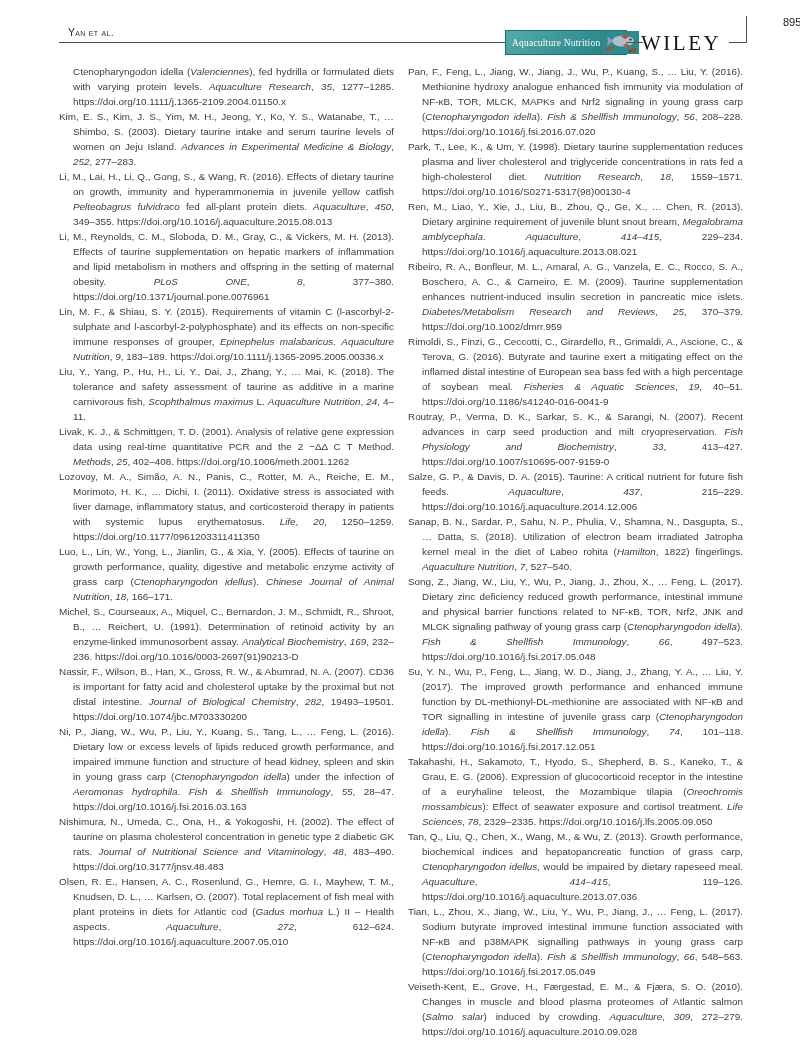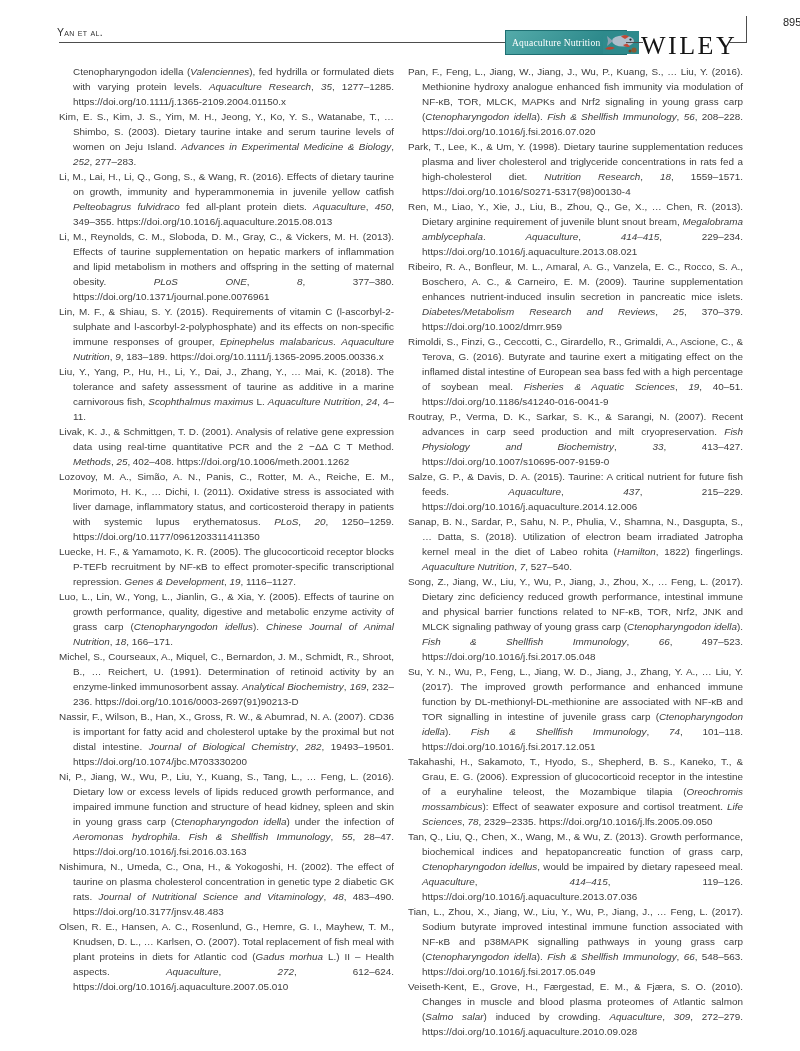--- a/index.html
+++ b/index.html
@@ -7,21 +7,21 @@
   body {
     width: 800px; height: 1051px;
     position: relative; overflow: hidden;
     font-family: "Liberation Sans", "DejaVu Sans", sans-serif;
     color: #3d3d3d;
   }
 
   
   .header { position: absolute; left: 0; top: 0; width: 800px; height: 62px; }
   .running-head {
-    position: absolute; left: 57px; top: 26px;
+    position: absolute; left: 68px; top: 26px;
     font-size: 10.5px; letter-spacing: .3px; color: #2f2f2f;
     font-variant: small-caps;
   }
   .rule { position: absolute; background: #4d4d4d; height: 1.2px; }
   .rule-left  { left: 59px;  top: 42px; width: 446px; }
   .rule-mid   { left: 626px; top: 42px; width: 17px; }
   .rule-right { left: 729px; top: 42px; width: 18px; }
   .vline { position: absolute; left: 746px; top: 16px; width: 1.2px; height: 27px; background: #4d4d4d; }
   .pagenum { position: absolute; left: 753px; top: 16px; font-size: 11px; color: #1e1e1e; padding-left: 30px; }
 
@@ -33,21 +33,21 @@
   }
   .badge .jtitle {
     color: #ffffff; font-family: "Liberation Serif", "DejaVu Serif", serif;
     font-size: 9.5px; white-space: nowrap; letter-spacing: .2px;
   }
   .badge svg { flex: 0 0 auto; }
 
   .wiley {
     position: absolute; left: 641px; top: 31px;
     font-family: "Liberation Serif", "DejaVu Serif", serif;
-    font-size: 26px; letter-spacing: 2.5px; color: #141414; font-weight: 500;
+    font-size: 21px; letter-spacing: 2.5px; color: #141414; font-weight: 500;
   }
 
   
   .columns {
     position: absolute; left: 59px; top: 64px; width: 684px;
     display: flex; gap: 14px;
   }
   .col { width: 335px; }
   .ref {
     font-size: 9.9px; line-height: 15px;
@@ -88,22 +88,21 @@
 
 <div class="columns">
   <div class="col">
       <p class="ref cont">Ctenopharyngodon idella (<i>Valenciennes</i>), fed hydrilla or formulated diets with varying protein levels. <i>Aquaculture Research</i>, <i>35</i>, 1277–1285. https://doi.org/10.1111/j.1365-2109.2004.01150.x</p>
       <p class="ref">Kim, E. S., Kim, J. S., Yim, M. H., Jeong, Y., Ko, Y. S., Watanabe, T., … Shimbo, S. (2003). Dietary taurine intake and serum taurine levels of women on Jeju Island. <i>Advances in Experimental Medicine &amp; Biology</i>, <i>252</i>, 277–283.</p>
       <p class="ref">Li, M., Lai, H., Li, Q., Gong, S., &amp; Wang, R. (2016). Effects of dietary taurine on growth, immunity and hyperammonemia in juvenile yellow catfish <i>Pelteobagrus fulvidraco</i> fed all-plant protein diets. <i>Aquaculture</i>, <i>450</i>, 349–355. https://doi.org/10.1016/j.aquaculture.2015.08.013</p>
       <p class="ref">Li, M., Reynolds, C. M., Sloboda, D. M., Gray, C., &amp; Vickers, M. H. (2013). Effects of taurine supplementation on hepatic markers of inflammation and lipid metabolism in mothers and offspring in the setting of maternal obesity. <i>PLoS ONE</i>, <i>8</i>, 377–380. https://doi.org/10.1371/journal.pone.0076961</p>
       <p class="ref">Lin, M. F., &amp; Shiau, S. Y. (2015). Requirements of vitamin C (l-ascorbyl-2-sulphate and l-ascorbyl-2-polyphosphate) and its effects on non-specific immune responses of grouper, <i>Epinephelus malabaricus</i>. <i>Aquaculture Nutrition</i>, <i>9</i>, 183–189. https://doi.org/10.1111/j.1365-2095.2005.00336.x</p>
       <p class="ref">Liu, Y., Yang, P., Hu, H., Li, Y., Dai, J., Zhang, Y., … Mai, K. (2018). The tolerance and safety assessment of taurine as additive in a marine carnivorous fish, <i>Scophthalmus maximus</i> L. <i>Aquaculture Nutrition</i>, <i>24</i>, 4–11.</p>
       <p class="ref">Livak, K. J., &amp; Schmittgen, T. D. (2001). Analysis of relative gene expression data using real-time quantitative PCR and the 2 −ΔΔ C T Method. <i>Methods</i>, <i>25</i>, 402–408. https://doi.org/10.1006/meth.2001.1262</p>
-      <p class="ref">Lozovoy, M. A., Simão, A. N., Panis, C., Rotter, M. A., Reiche, E. M., Morimoto, H. K., … Dichi, I. (2011). Oxidative stress is associated with liver damage, inflammatory status, and corticosteroid therapy in patients with systemic lupus erythematosus. <i>PLoS</i>, <i>20</i>, 1250–1259. https://doi.org/10.1177/0961203311411350</p>
-      <p class="ref">Luecke, H. F., &amp; Yamamoto, K. R. (2005). The glucocorticoid receptor blocks P-TEFb recruitment by NF-κB to effect promoter-specific transcriptional repression. <i>Genes &amp; Development</i>, <i>19</i>, 1116–1127.</p>
+      <p class="ref">Lozovoy, M. A., Simão, A. N., Panis, C., Rotter, M. A., Reiche, E. M., Morimoto, H. K., … Dichi, I. (2011). Oxidative stress is associated with liver damage, inflammatory status, and corticosteroid therapy in patients with systemic lupus erythematosus. <i>Life</i>, <i>20</i>, 1250–1259. https://doi.org/10.1177/0961203311411350</p>
       <p class="ref">Luo, L., Lin, W., Yong, L., Jianlin, G., &amp; Xia, Y. (2005). Effects of taurine on growth performance, quality, digestive and metabolic enzyme activity of grass carp (<i>Ctenopharyngodon idellus</i>). <i>Chinese Journal of Animal Nutrition</i>, <i>18</i>, 166–171.</p>
       <p class="ref">Michel, S., Courseaux, A., Miquel, C., Bernardon, J. M., Schmidt, R., Shroot, B., … Reichert, U. (1991). Determination of retinoid activity by an enzyme-linked immunosorbent assay. <i>Analytical Biochemistry</i>, <i>169</i>, 232–236. https://doi.org/10.1016/0003-2697(91)90213-D</p>
       <p class="ref">Nassir, F., Wilson, B., Han, X., Gross, R. W., &amp; Abumrad, N. A. (2007). CD36 is important for fatty acid and cholesterol uptake by the proximal but not distal intestine. <i>Journal of Biological Chemistry</i>, <i>282</i>, 19493–19501. https://doi.org/10.1074/jbc.M703330200</p>
       <p class="ref">Ni, P., Jiang, W., Wu, P., Liu, Y., Kuang, S., Tang, L., … Feng, L. (2016). Dietary low or excess levels of lipids reduced growth performance, and impaired immune function and structure of head kidney, spleen and skin in young grass carp (<i>Ctenopharyngodon idella</i>) under the infection of <i>Aeromonas hydrophila</i>. <i>Fish &amp; Shellfish Immunology</i>, <i>55</i>, 28–47. https://doi.org/10.1016/j.fsi.2016.03.163</p>
       <p class="ref">Nishimura, N., Umeda, C., Ona, H., &amp; Yokogoshi, H. (2002). The effect of taurine on plasma cholesterol concentration in genetic type 2 diabetic GK rats. <i>Journal of Nutritional Science and Vitaminology</i>, <i>48</i>, 483–490. https://doi.org/10.3177/jnsv.48.483</p>
       <p class="ref">Olsen, R. E., Hansen, A. C., Rosenlund, G., Hemre, G. I., Mayhew, T. M., Knudsen, D. L., … Karlsen, O. (2007). Total replacement of fish meal with plant proteins in diets for Atlantic cod (<i>Gadus morhua</i> L.) II – Health aspects. <i>Aquaculture</i>, <i>272</i>, 612–624. https://doi.org/10.1016/j.aquaculture.2007.05.010</p>
     </div>
   <div class="col">
       <p class="ref">Pan, F., Feng, L., Jiang, W., Jiang, J., Wu, P., Kuang, S., … Liu, Y. (2016). Methionine hydroxy analogue enhanced fish immunity via modulation of NF-κB, TOR, MLCK, MAPKs and Nrf2 signaling in young grass carp (<i>Ctenopharyngodon idella</i>). <i>Fish &amp; Shellfish Immunology</i>, <i>56</i>, 208–228. https://doi.org/10.1016/j.fsi.2016.07.020</p>
       <p class="ref">Park, T., Lee, K., &amp; Um, Y. (1998). Dietary taurine supplementation reduces plasma and liver cholesterol and triglyceride concentrations in rats fed a high-cholesterol diet. <i>Nutrition Research</i>, <i>18</i>, 1559–1571. https://doi.org/10.1016/S0271-5317(98)00130-4</p>

